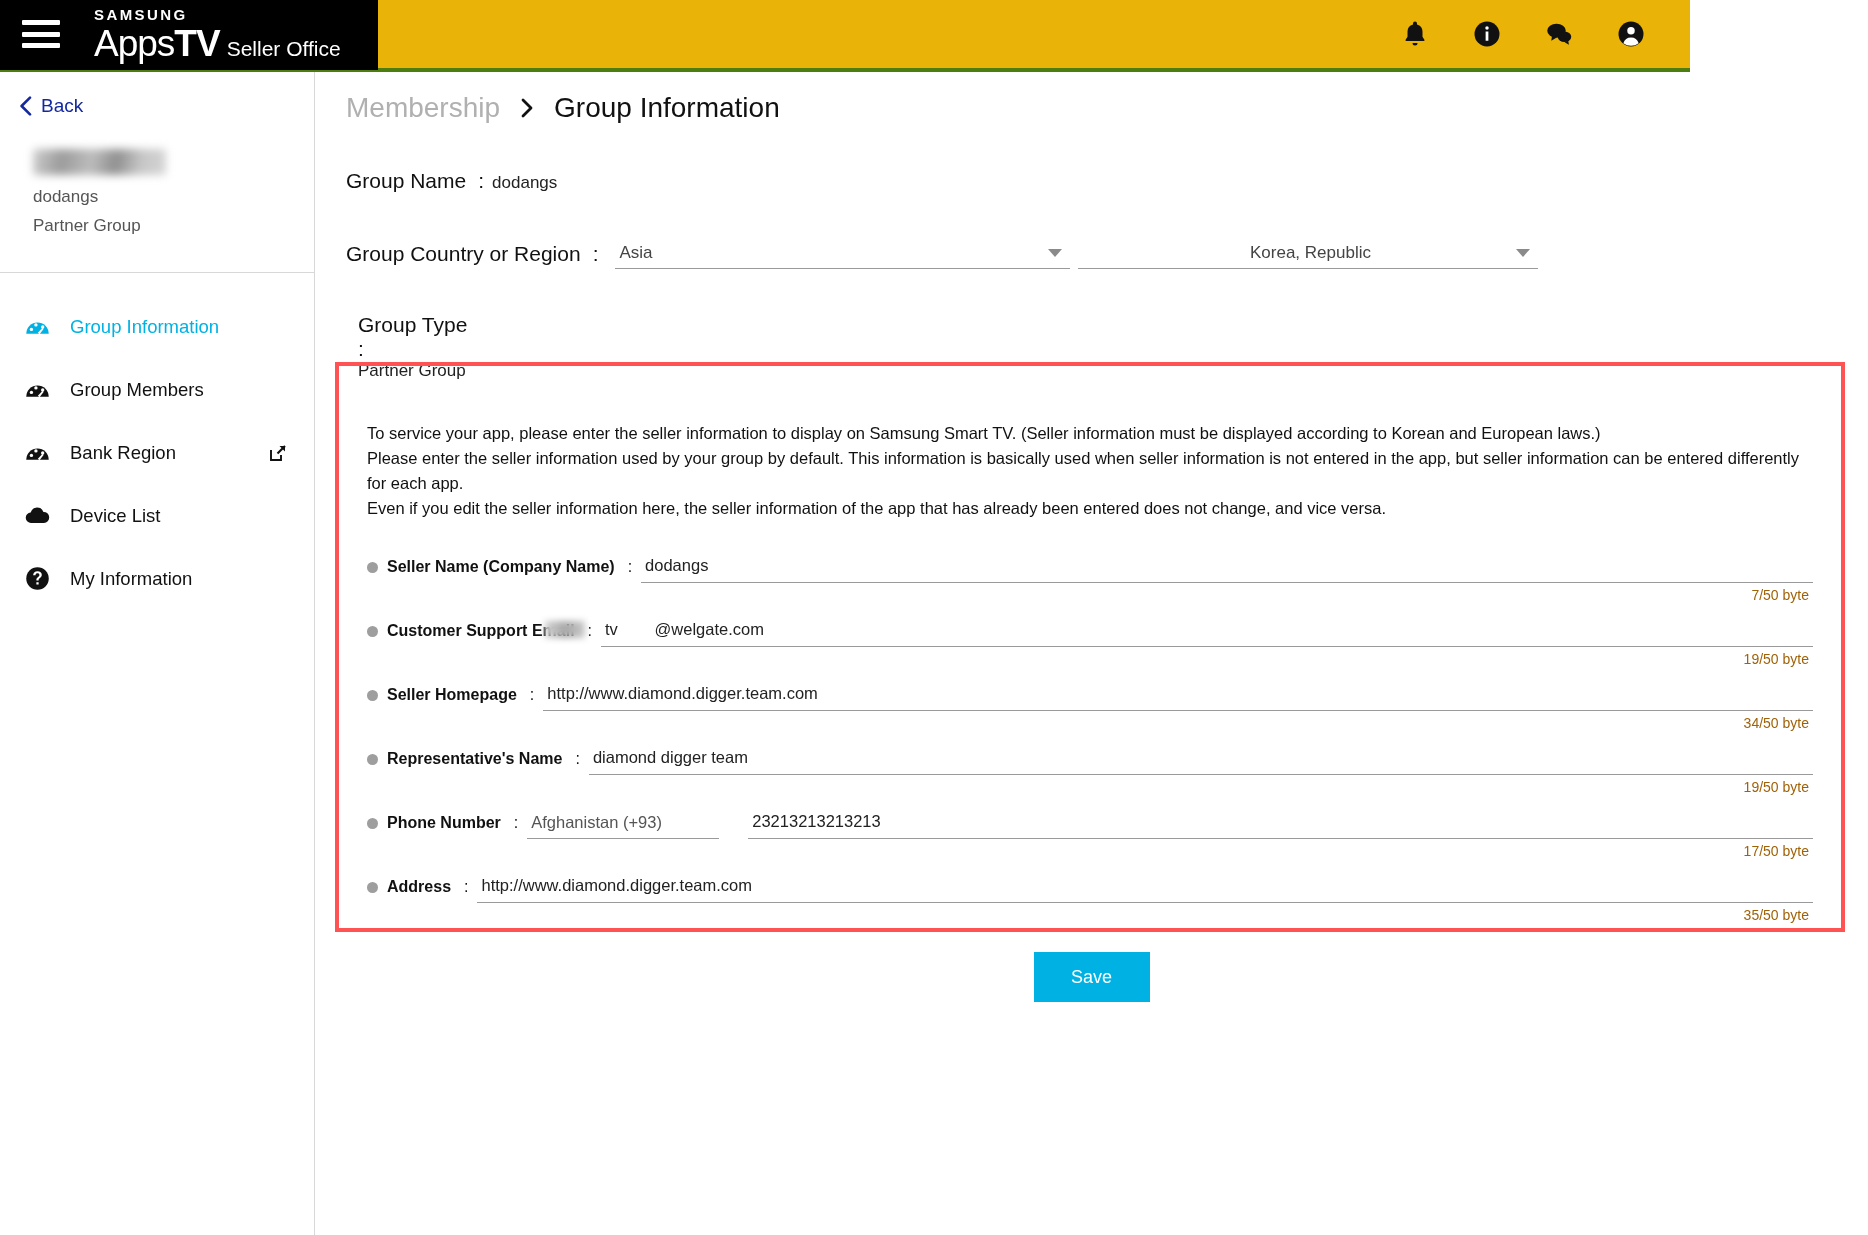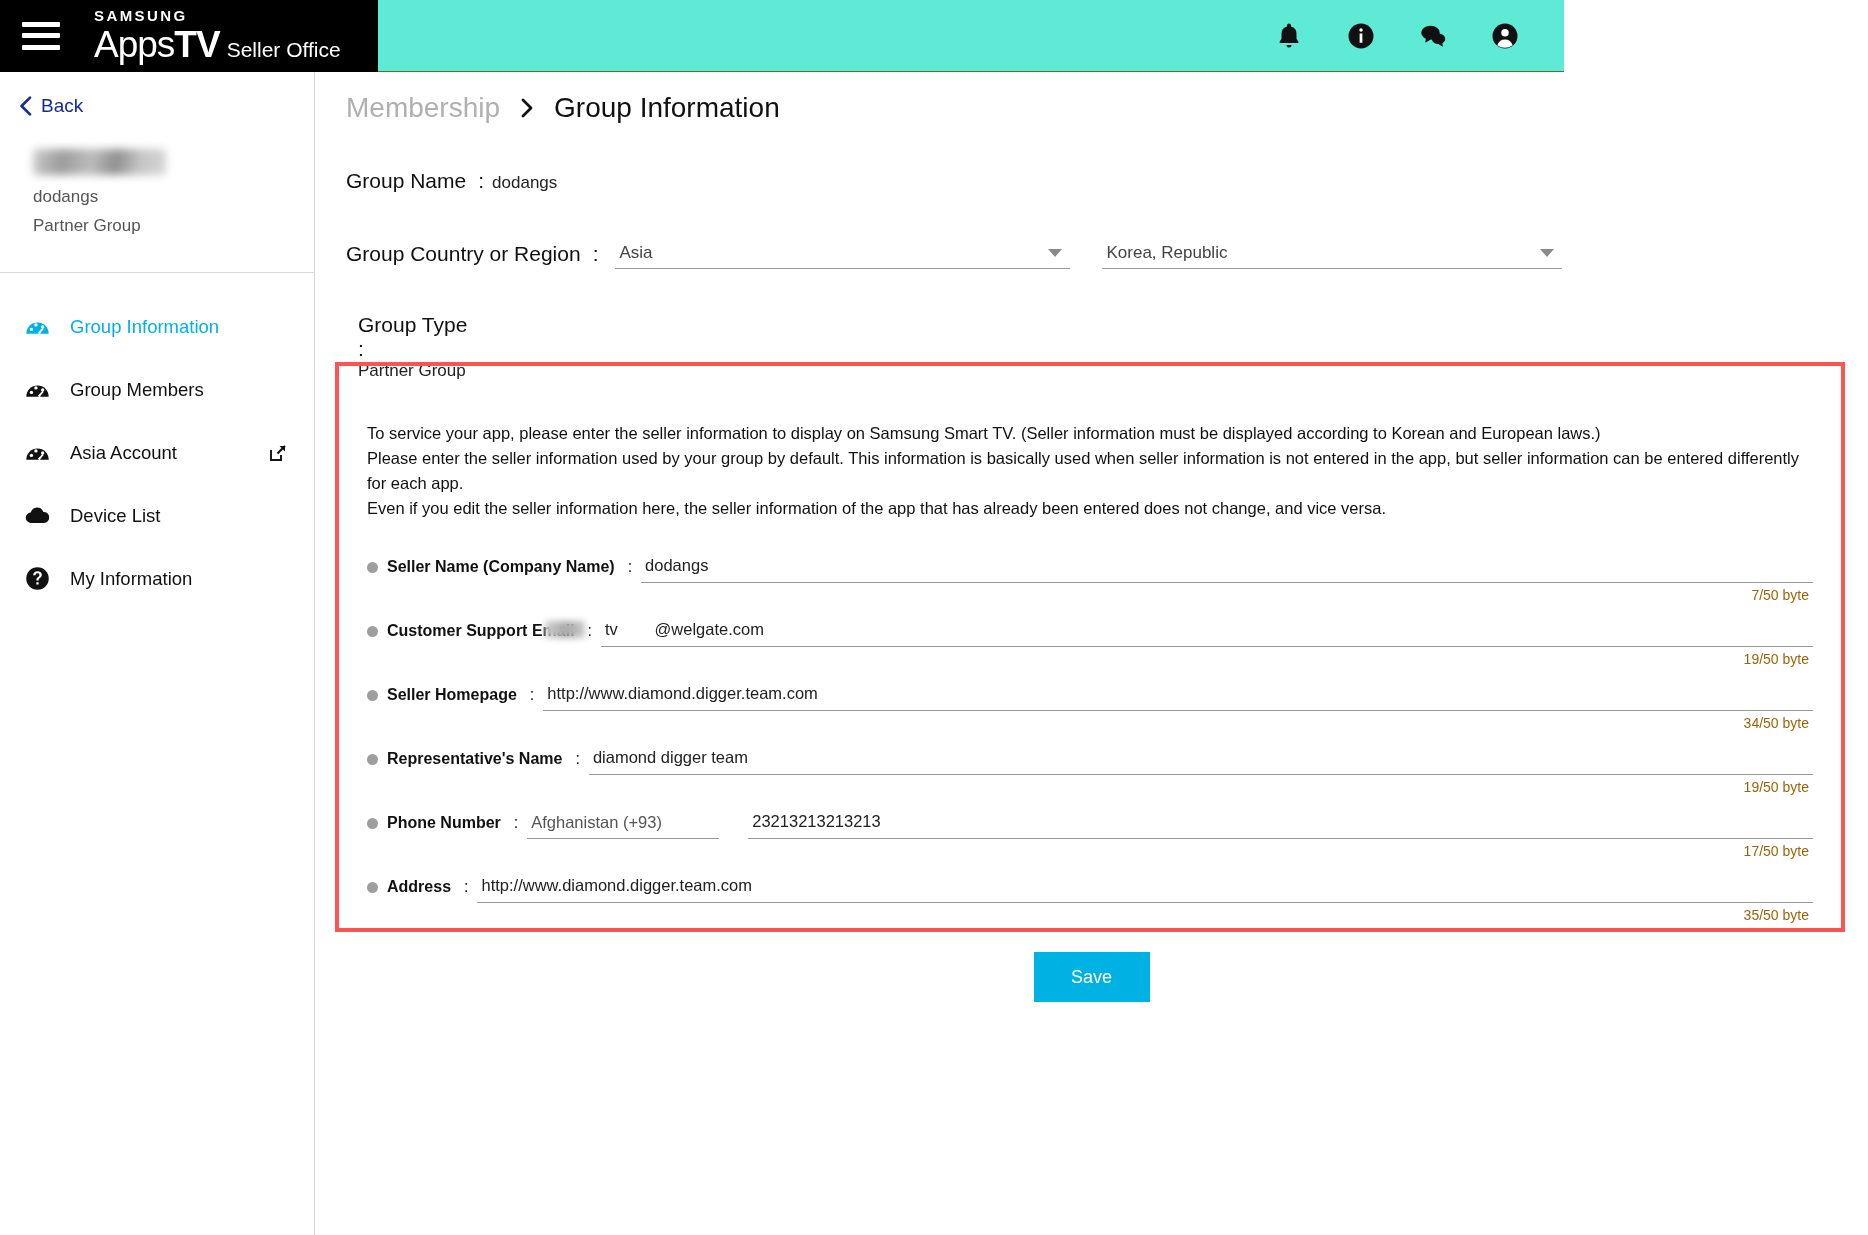--- a/index.html
+++ b/index.html
@@ -8,23 +8,23 @@
     width: 1868px; height: 1235px;
     font-family: "Liberation Sans", sans-serif;
     background: #ffffff;
     overflow: hidden;
   }
   .app { position: relative; width: 1868px; height: 1235px; }
 
   
   .topbar {
     position: absolute; top: 0; left: 0;
-    width: 1564px; height: 72px;
-    background: #5eead4;
-    border-bottom: 1px solid #4d7c0f;
+    width: 1690px; height: 72px;
+    background: #eab308;
+    border-bottom: 4px solid #4d7c0f;
     display: flex; align-items: center;
   }
   .brandblock {
     width: 378px; height: 72px; background: #000;
     display: flex; align-items: center; flex: none;
   }
   .hamburger {
     width: 38px; height: 28px; margin-left: 22px; margin-right: 34px;
     display: flex; flex-direction: column; justify-content: space-between;
     cursor: pointer; flex: none;
@@ -106,21 +106,21 @@
     height: 31px; display: flex; align-items: center; cursor: pointer;
   }
   .selectwrap .selval { font-size: 17px; color: #444; padding-left: 4px; }
   .selectwrap .caret {
     position: absolute; right: 8px; top: 50%; transform: translateY(-50%);
     width: 0; height: 0;
     border-left: 7px solid transparent; border-right: 7px solid transparent;
     border-top: 8px solid #8a8a8a;
   }
   #region-select-1 { width: 455px; margin-left: 9px; }
-  #region-select-2 { width: 460px; margin-left: 32px; }
+  #region-select-2 { width: 460px; margin-left: 8px; justify-content: center; }
 
   
   .sellerpanel {
     position: absolute; left: 20px; top: 290px;
     width: 1510px; height: 570px;
     border: 4px solid #ff5252;
     padding: 25px 28px 0 28px;
   }
   .sellerpanel h2 { font-size: 23px; font-weight: normal; color: #111; }
   .sellerdesc { margin-top: 30px; font-size: 16.5px; line-height: 1.52; color: #111; }
@@ -253,21 +253,21 @@
       </div>
 
       <div class="navitem">
         <svg class="nicon" viewBox="0 0 24 24">
           <path fill="#111" d="M2 18.5A10 10 0 0 1 22 18.5z"></path>
           <circle cx="6.6" cy="14.6" r="1.5" fill="#fff"></circle>
           <circle cx="10.6" cy="10.6" r="1.5" fill="#fff"></circle>
           <circle cx="16.6" cy="12.4" r="1.5" fill="#fff"></circle>
           <path fill="#fff" d="M12.3 17.6l4.2-4.4.9 1-3.6 4.7z"></path>
         </svg>
-        <span class="nlabel">Asia Account</span>
+        <span class="nlabel">Bank Region</span>
         <svg class="extlink" viewBox="0 0 20 20">
           <path d="M3 7v10h10v-5" stroke="#111" stroke-width="1.9" fill="none"></path>
           <path d="M9.5 10.5L17 3" stroke="#111" stroke-width="2.1" fill="none"></path>
           <path d="M11.5 3H17v5.5z" fill="#111"></path>
         </svg>
       </div>
 
       <div class="navitem">
         <svg class="nicon" viewBox="0 0 24 24">
           <path fill="#111" d="M6.4 18.6a4.6 4.6 0 0 1-.5-9.2 6 6 0 0 1 11.4-.6 4.4 4.4 0 0 1 .4 9.8z"></path>

